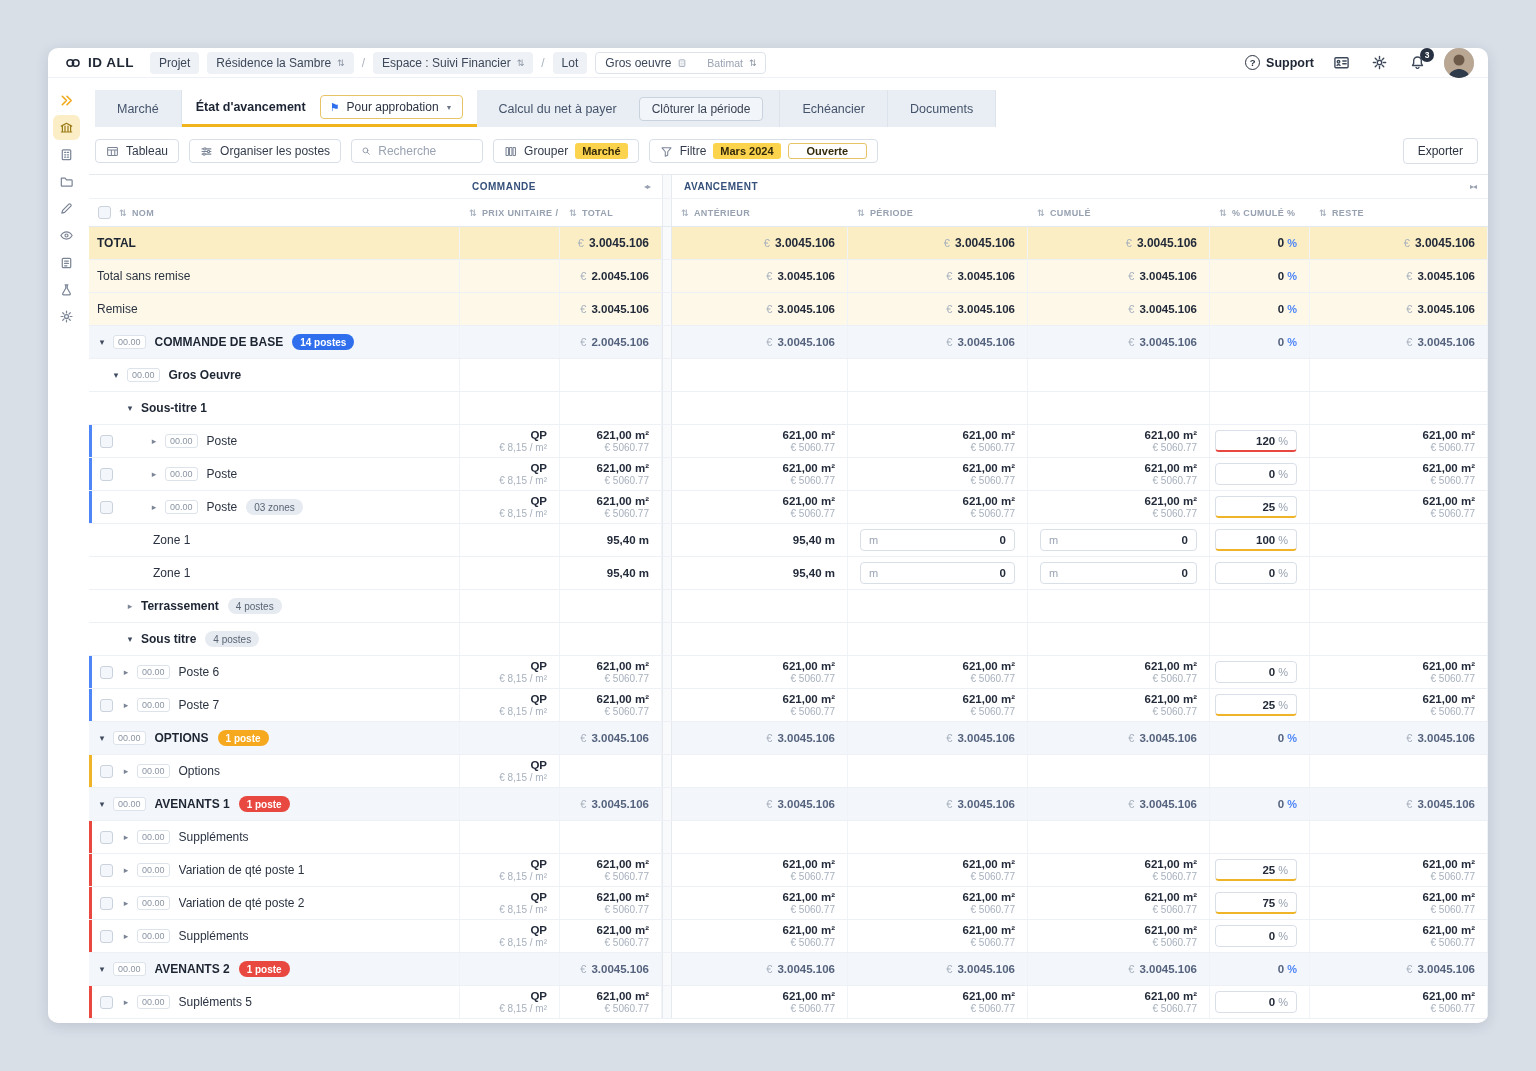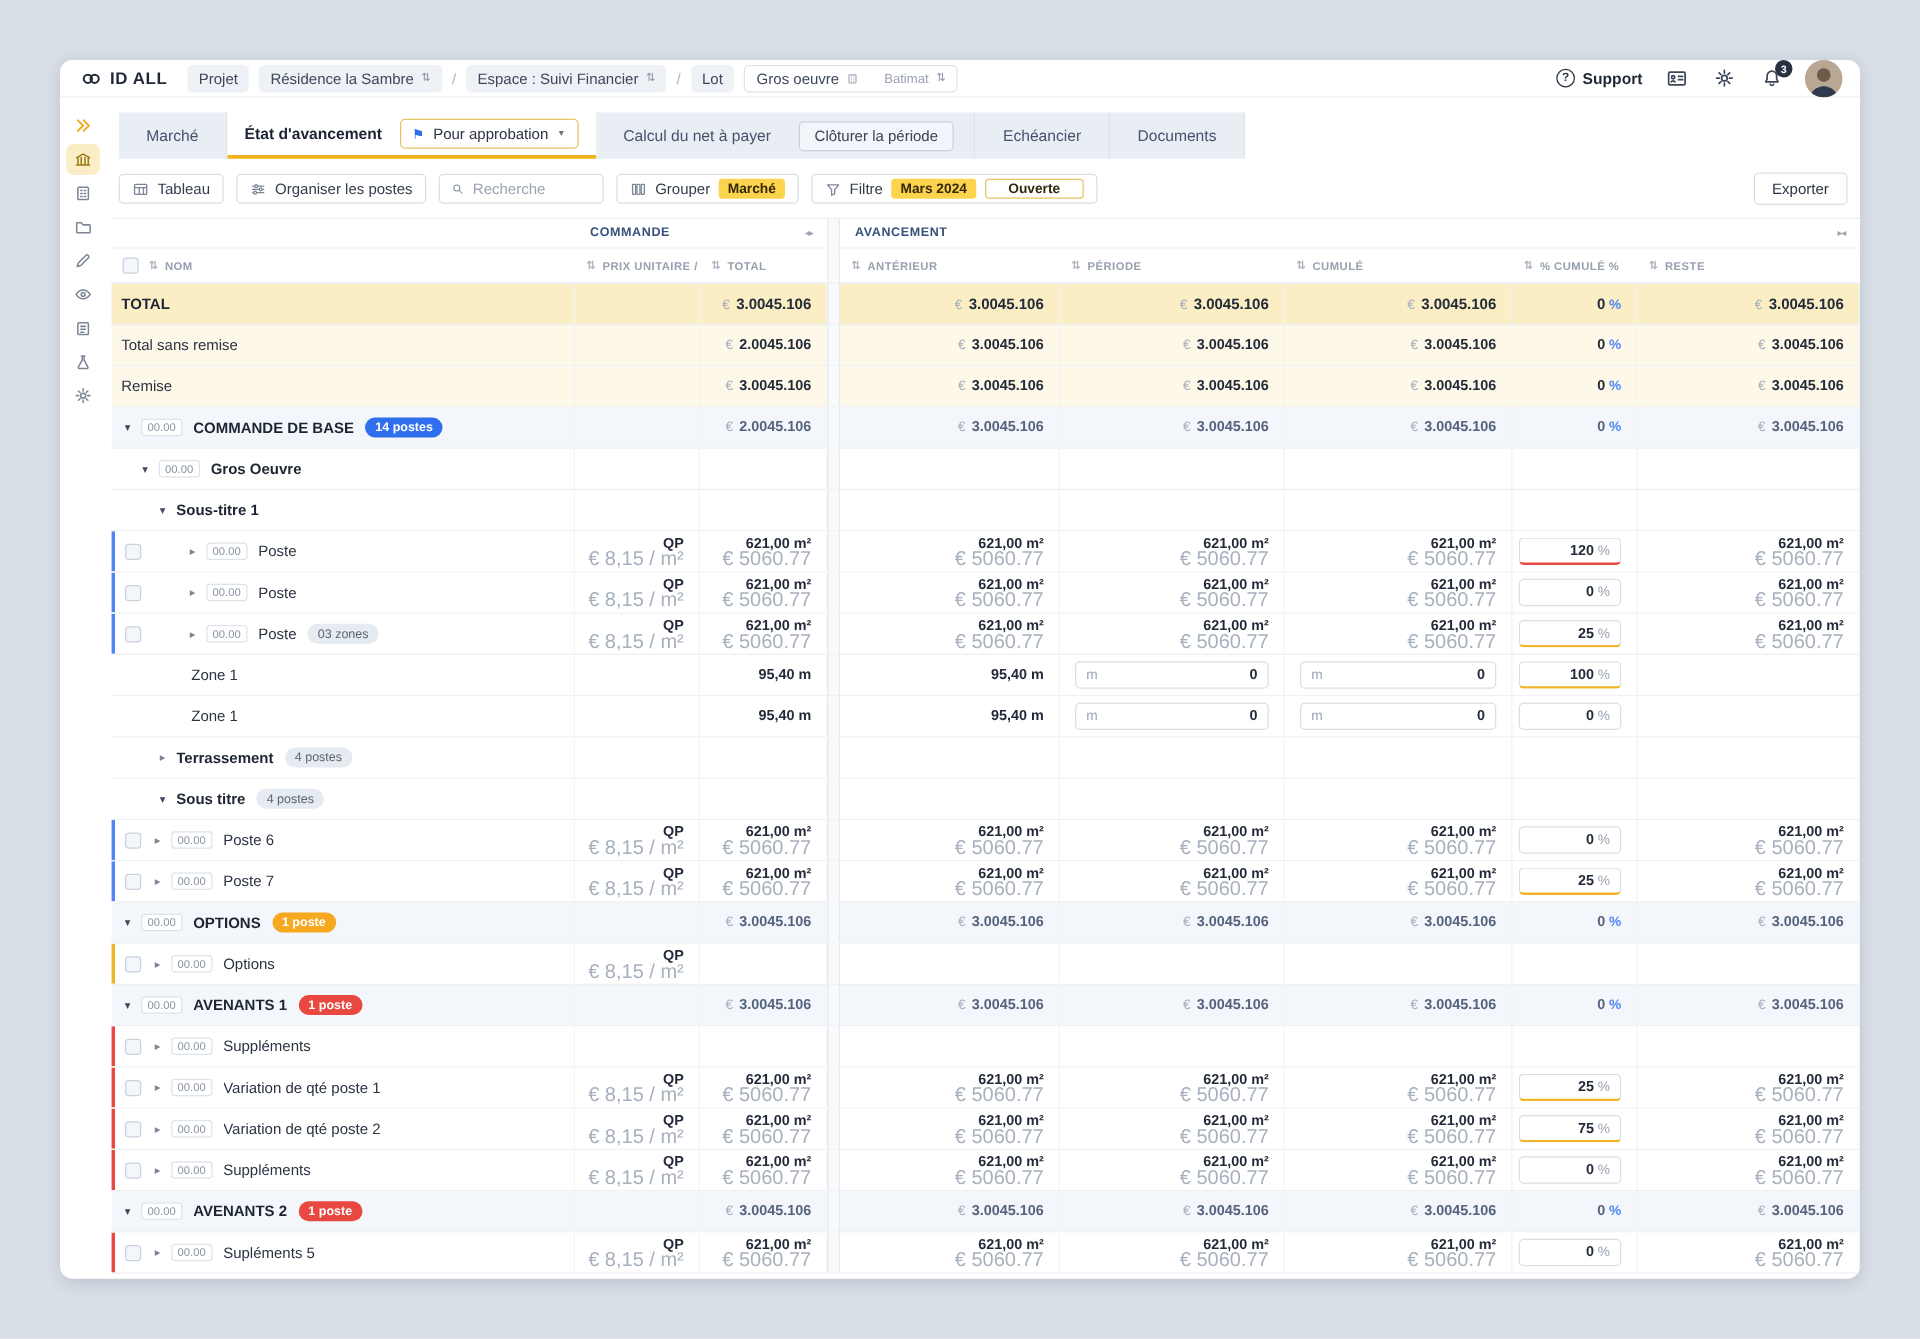--- a/index.html
+++ b/index.html
@@ -86,21 +86,21 @@
 .badge-blue{background:#2f6fed;color:#fff}
 .badge-gray{background:#e6ebf1;color:#5a6473;font-weight:500}
 .badge-orange{background:#f6a81e;color:#fff}
 .badge-red{background:#e8483f;color:#fff}
 .euroline{display:flex;align-items:baseline}
 .eu{color:#a7b0bd;font-size:11px;margin-right:5px}
 .num{color:#232b3a;font-size:11.5px;font-weight:600}
 .boldrow .num{font-weight:700;font-size:12px}
 .bg-grp .num{color:#55637e}
 .q{color:#232b3a;font-size:11.5px;font-weight:600;line-height:13px}
-.s{color:#a7b0bd;font-size:16px;line-height:12px}
+.s{color:#a7b0bd;font-size:10px;line-height:12px}
 .psign{color:#4f86f7;font-size:11px;font-weight:600;margin-left:3px}
 .plain{display:flex;align-items:baseline}
 .plain .num{font-weight:700}
 .pctbox{width:82px;height:22px;border:1px solid #d9dfe7;border-radius:4px;background:#fff;display:flex;align-items:center;justify-content:flex-end;padding:0 8px;cursor:text}
 .pctbox .psign{color:#98a2b0;font-weight:500}
 .line-red{border-bottom:2px solid #e8483f}
 .line-yellow{border-bottom:2px solid #f0b429}
 .minput{width:100%;height:22px;border:1px solid #d9dfe7;border-radius:4px;background:#fff;display:flex;align-items:center;justify-content:space-between;padding:0 8px;cursor:text}
 .mpre{color:#9aa3b2;font-size:11px}
 .mval{color:#232b3a;font-size:11.5px;font-weight:600}

